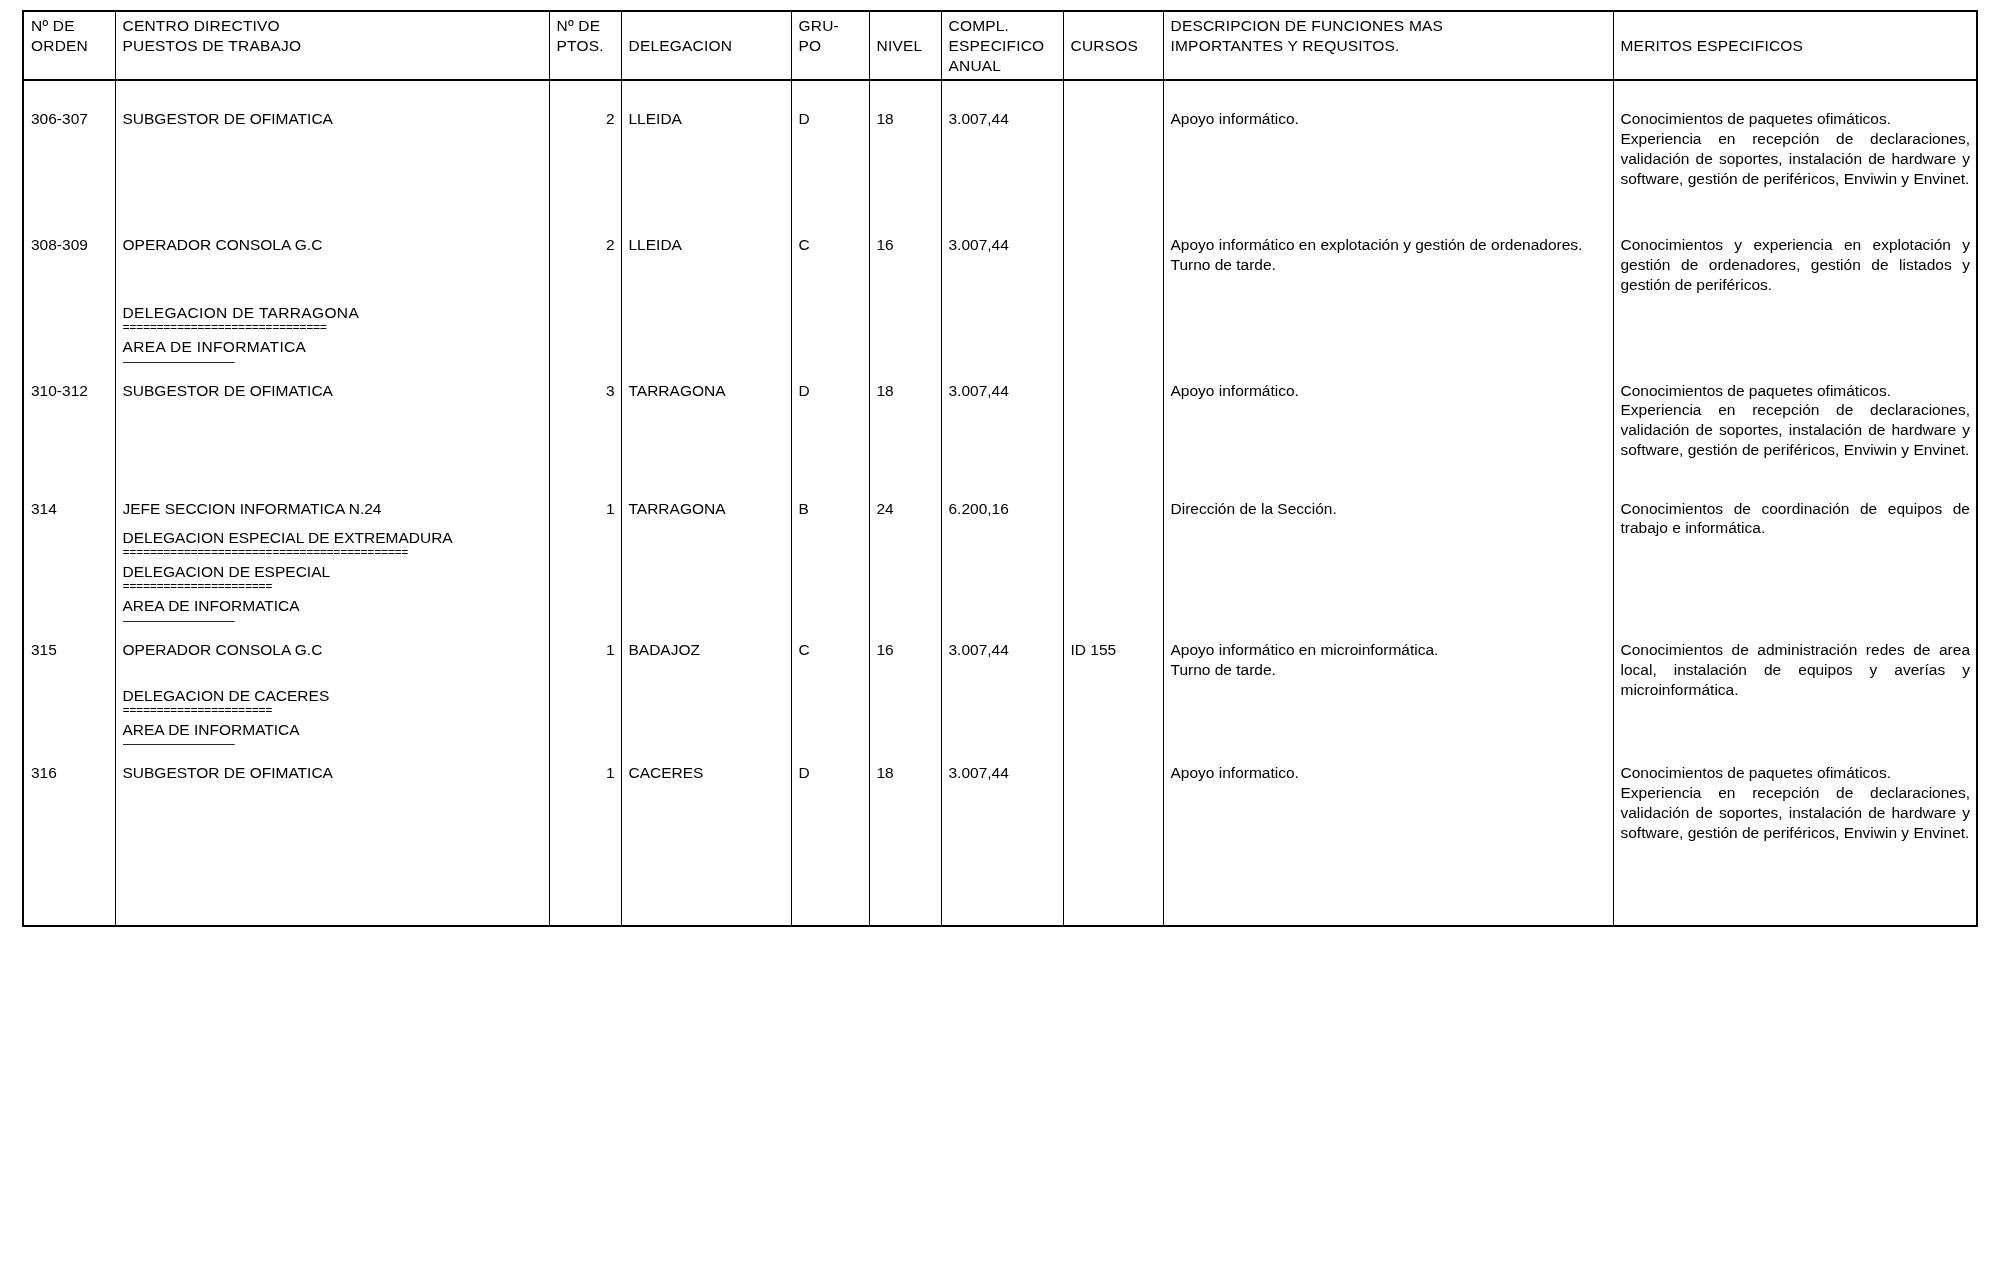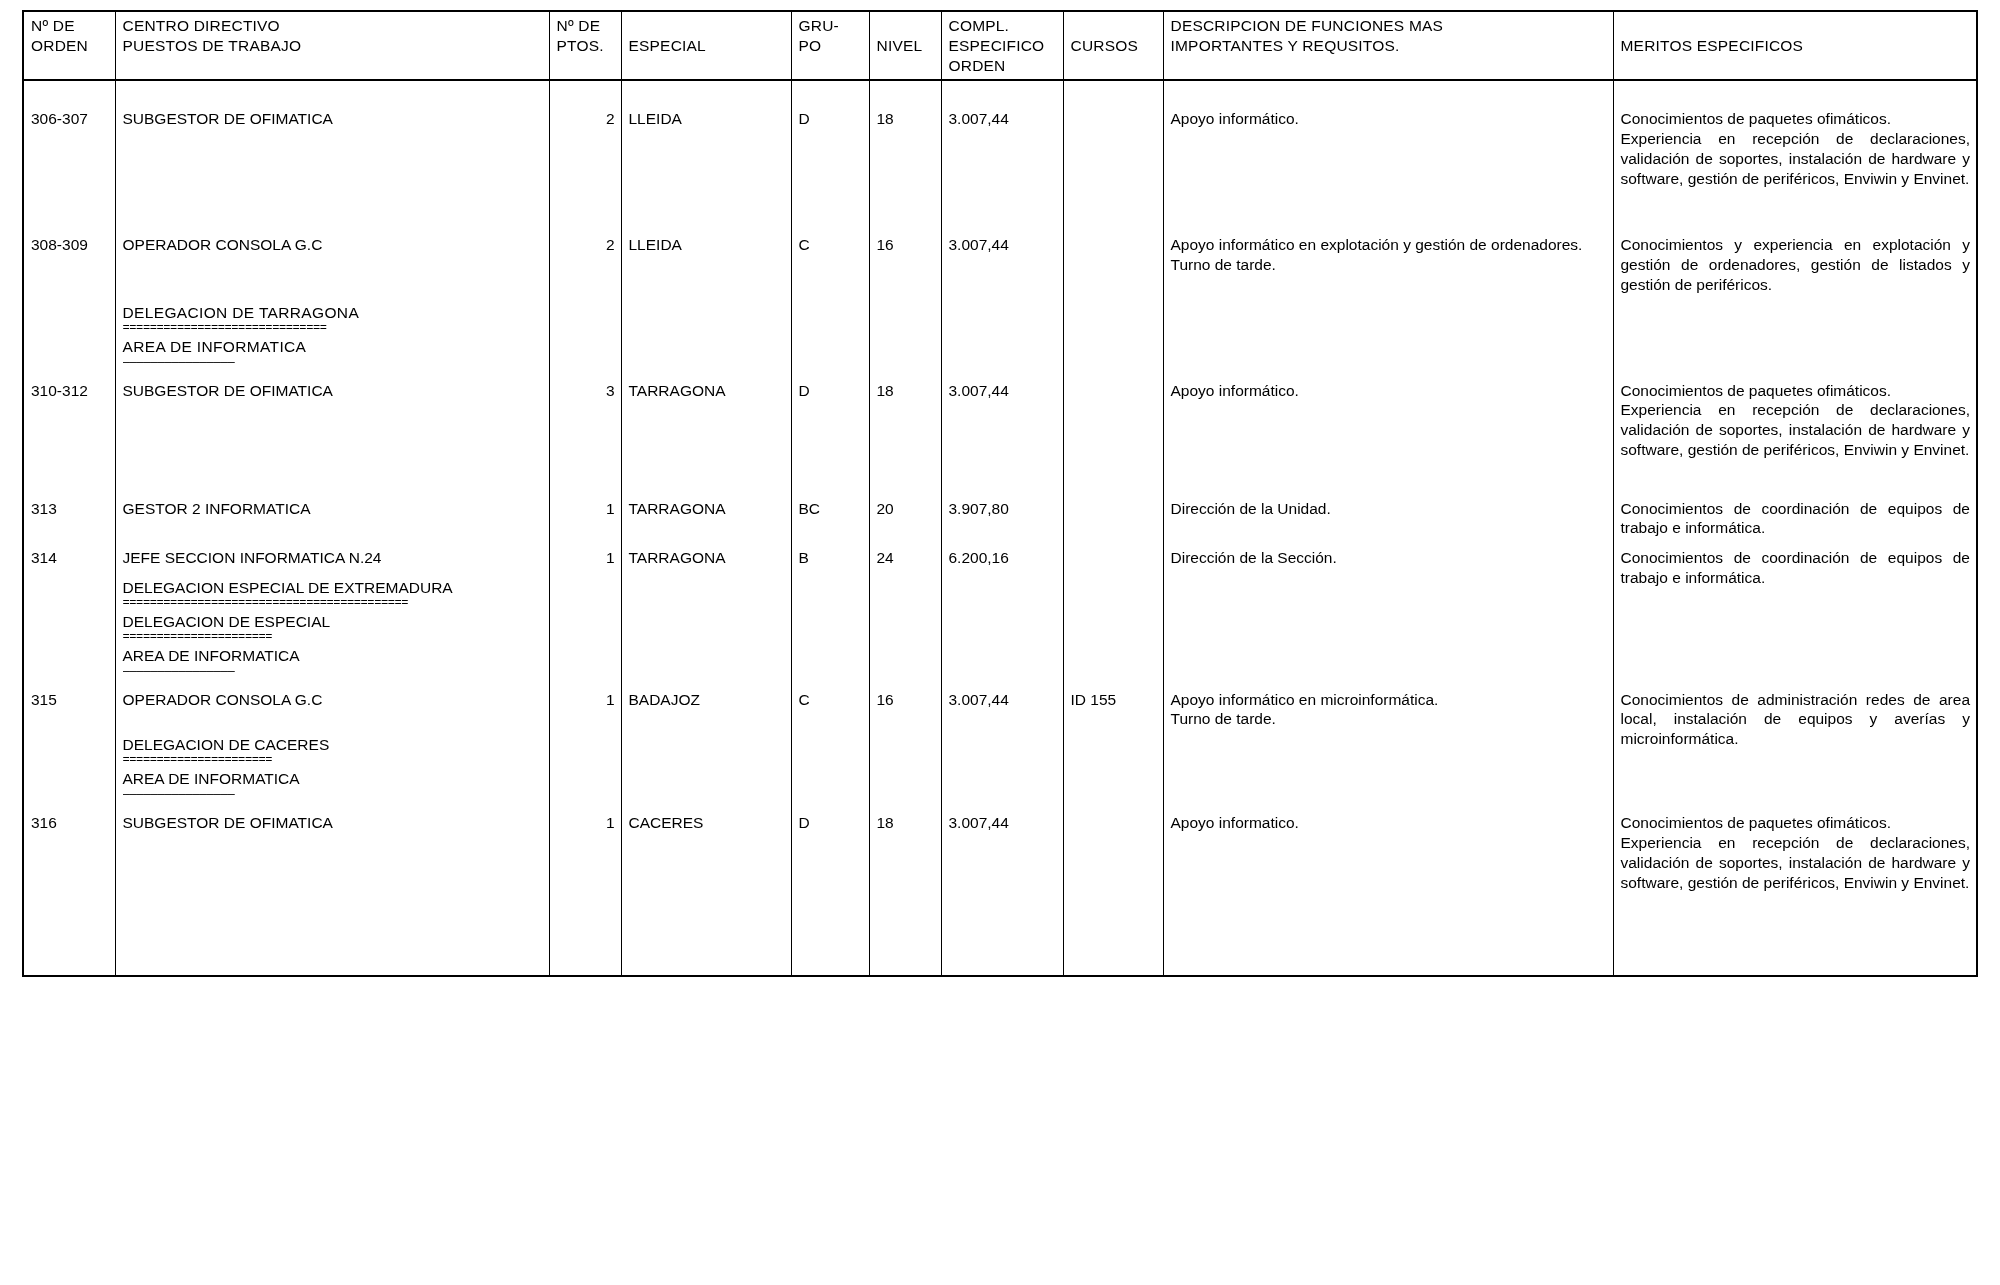--- a/index.html
+++ b/index.html
@@ -121,27 +121,27 @@
         <col class="c-merit">
     </colgroup>
     <thead>
       <tr>
         <td class="hdr-line">Nº DE
 ORDEN</td>
         <td class="hdr-line">CENTRO DIRECTIVO
 PUESTOS DE TRABAJO</td>
         <td class="hdr-line">Nº DE
 PTOS.</td>
-        <td class="hdr-line mid">ESPECIAL</td>
+        <td class="hdr-line mid">DELEGACION</td>
         <td class="hdr-line">GRU-
 PO</td>
         <td class="hdr-line mid">NIVEL</td>
         <td class="hdr-line">COMPL.
 ESPECIFICO
-ORDEN</td>
+ANUAL</td>
         <td class="hdr-line mid">CURSOS</td>
         <td class="hdr-line">DESCRIPCION DE FUNCIONES MAS
 IMPORTANTES Y REQUSITOS.</td>
         <td class="hdr-line mid">MERITOS ESPECIFICOS</td>
       </tr>
     </thead>
     <tbody>
 
       <tr>
         <td style="height:14px"></td>
@@ -210,32 +210,20 @@
         <td>TARRAGONA</td>
         <td class="center">D</td>
         <td class="center">18</td>
         <td class="center">3.007,44</td>
         <td class="center"></td>
         <td class="desc-txt">Apoyo informático.</td>
         <td class="merit-txt">Conocimientos de paquetes ofimáticos.
 Experiencia en recepción de declaraciones, validación de soportes, instalación de hardware y software, gestión de periféricos, Enviwin y Envinet.</td>
       </tr>
 
-      <tr class="data tall-4">
-        <td class="center">313</td>
-        <td>GESTOR 2 INFORMATICA</td>
-        <td class="right">1</td>
-        <td>TARRAGONA</td>
-        <td class="center">BC</td>
-        <td class="center">20</td>
-        <td class="center">3.907,80</td>
-        <td class="center"></td>
-        <td class="desc-txt">Dirección de la Unidad.</td>
-        <td class="merit-txt">Conocimientos de coordinación de equipos de trabajo e informática.</td>
-      </tr>
 
       <tr class="data">
         <td class="center">314</td>
         <td>
           <div>JEFE SECCION INFORMATICA N.24</div>
           <div class="blockgap"></div>
           <div class="title">DELEGACION ESPECIAL DE EXTREMADURA</div>
           <div class="rule-eq">==========================================</div>
           <div class="title">DELEGACION DE ESPECIAL</div>
           <div class="rule-eq">======================</div>

